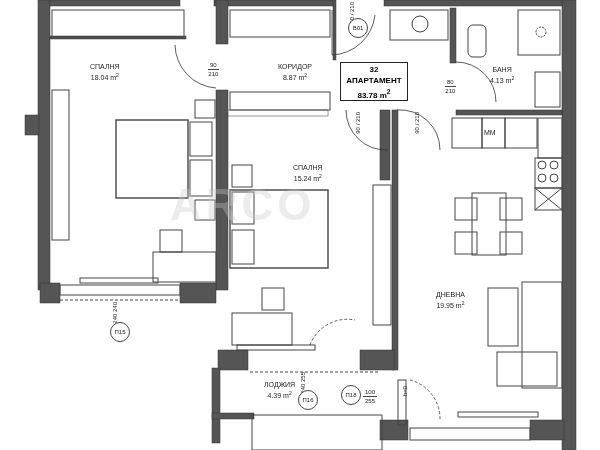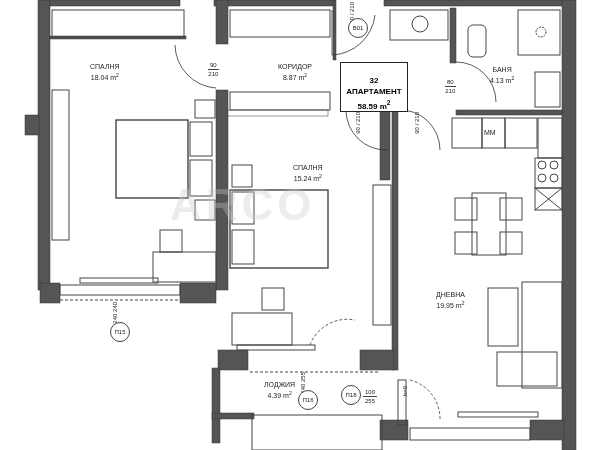--- a/index.html
+++ b/index.html
@@ -4,21 +4,21 @@
 <style>
   html,body{margin:0;padding:0;background:#fff;}
   body{width:600px;height:450px;position:relative;overflow:hidden;font-family:"Liberation Sans",sans-serif;}
   #plan{position:absolute;left:0;top:0;width:600px;height:450px;}
   .lbl{position:absolute;font-size:7px;color:#222;text-align:center;line-height:9px;white-space:nowrap;}
   .lbl sup{font-size:5px;}
   .tag{position:absolute;width:18px;height:18px;border:1px solid #444;border-radius:50%;font-size:6px;line-height:18px;text-align:center;color:#222;background:#fff;}
   .dim{position:absolute;font-size:6px;color:#222;text-align:center;line-height:8px;}
   .dim .top{border-bottom:1px solid #444;padding:0 2px;}
   .vdim{position:absolute;font-size:6px;color:#222;writing-mode:vertical-rl;transform:rotate(180deg);line-height:7px;}
-  #apt-box{position:absolute;left:340px;top:62px;width:66px;height:36px;border:1px solid #222;background:#fff;text-align:center;font-weight:bold;font-size:8px;line-height:11px;padding-top:12px;}
+  #apt-box{position:absolute;left:340px;top:62px;width:66px;height:36px;border:1px solid #222;background:#fff;text-align:center;font-weight:bold;font-size:8px;line-height:11px;padding-top:1px;}
   .wm{position:absolute;left:170px;top:180px;font-size:44px;color:rgba(200,200,200,0.35);font-weight:bold;letter-spacing:4px;}
 </style>
 </head>
 <body>
 
 <svg id="plan" viewBox="0 0 600 450" xmlns="http://www.w3.org/2000/svg">
   <g fill="#555" stroke="#333" stroke-width="0.5">
 
     <rect x="38" y="0" width="12" height="290"></rect>
     <rect x="25" y="115" width="14" height="20"></rect>
@@ -162,21 +162,21 @@
   <div><span>19.95</span> m<sup>2</sup></div>
 </div>
 <div class="lbl" style="left:264px;top:380px;">
   <div>ЛОДЖИЯ</div>
   <div><span>4.39</span> m<sup>2</sup></div>
 </div>
 
 <div id="apt-box">
   <div>32</div>
   <div>АПАРТАМЕНТ</div>
-  <div><span>58.59</span> m<sup>2</sup></div>
+  <div><span>83.78</span> m<sup>2</sup></div>
 </div>
 
 <div class="dim" style="left:208px;top:61px;">
     <div class="top">90</div>
     <div>210</div>
   </div>
 <div class="vdim" style="left:349px;top:2px;"><span>100</span> / <span>210</span></div>
 <div class="tag" style="left:348px;top:18px;">B01</div>
 <div class="dim" style="left:445px;top:78px;">
     <div class="top">80</div>

